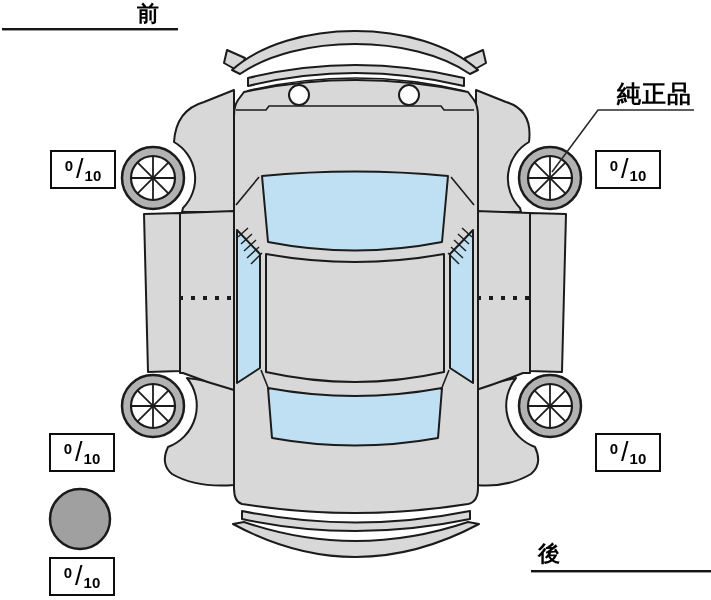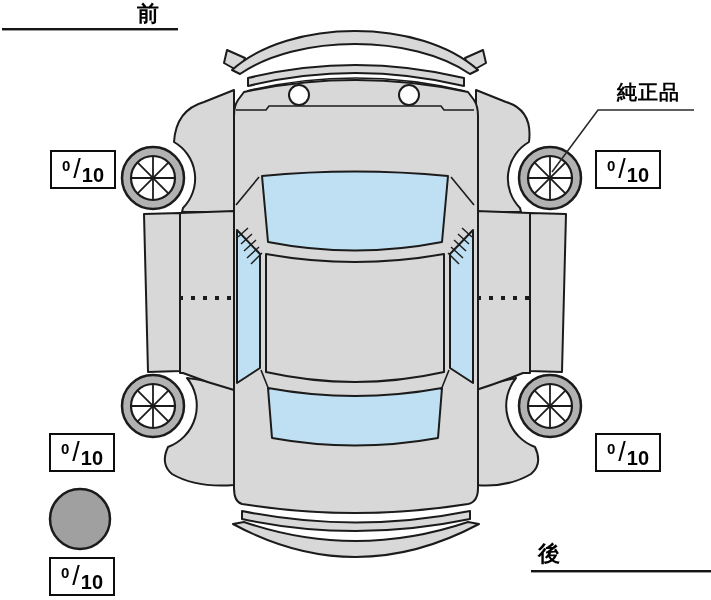--- a/index.html
+++ b/index.html
@@ -23,34 +23,34 @@
   .spoke line{stroke:var(--outline,#1b1b1b);stroke-width:1.8;}
   .spare{fill:var(--spare-fill,#9d9d9d);stroke:var(--outline,#1b1b1b);stroke-width:2.5;}
   .dots{stroke:var(--outline,#1b1b1b);stroke-width:4;stroke-dasharray:4 8;}
   .hatch line{stroke:var(--outline,#1b1b1b);stroke-width:1.4;}
   .leader{fill:none;stroke:#2a2a2a;stroke-width:1.6;}
 
   
   .lbl{position:absolute;line-height:1;white-space:nowrap;}
   .front-label{left:137px;top:3px;font-size:22px;font-weight:600;}
   .rear-label{left:538px;top:543px;font-size:22px;font-weight:600;}
-  .genuine-label{left:617px;top:82px;font-size:20px;font-weight:700;letter-spacing:1px;}
+  .genuine-label{left:617px;top:82px;font-size:24px;font-weight:700;letter-spacing:1px;}
   .rule{position:absolute;height:2px;background:#151515;border-bottom:1px solid #9a9a9a;}
   .front-rule{left:2px;top:28px;width:176px;}
   .rear-rule{left:531px;top:570px;width:180px;}
 
   
   .score-box{
     position:absolute;width:62px;height:35px;
     background:#fff;border:2px solid #0d0d0d;
     display:flex;align-items:center;justify-content:center;
   }
   .score-box .num{font-size:15px;font-weight:700;margin-top:-9px;}
   .score-box .slash{font-size:27px;font-weight:400;line-height:1;margin:0 1px 0 3px;}
-  .score-box .den{font-size:20px;font-weight:700;margin-bottom:-11px;}
+  .score-box .den{font-size:15px;font-weight:700;margin-bottom:-11px;}
   .box-fl{left:50px;top:150px;}
   .box-fr{left:595px;top:150px;}
   .box-rl{left:49px;top:433px;}
   .box-rr{left:595px;top:433px;}
   .box-sp{left:49px;top:557px;}
 </style>
 </head>
 <body>
 
 <div class="stage">

